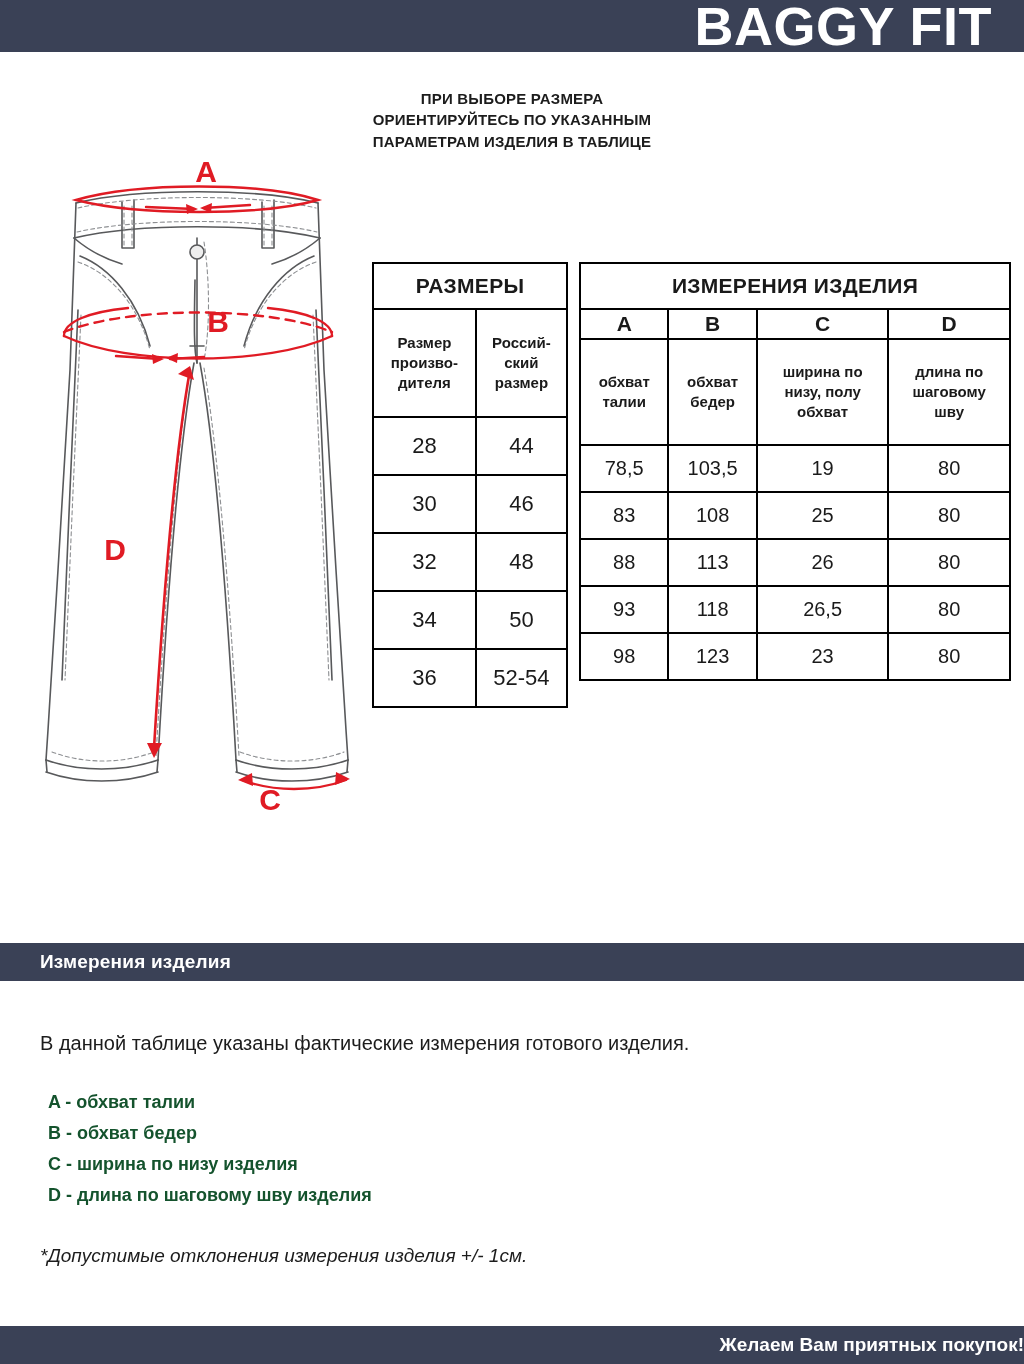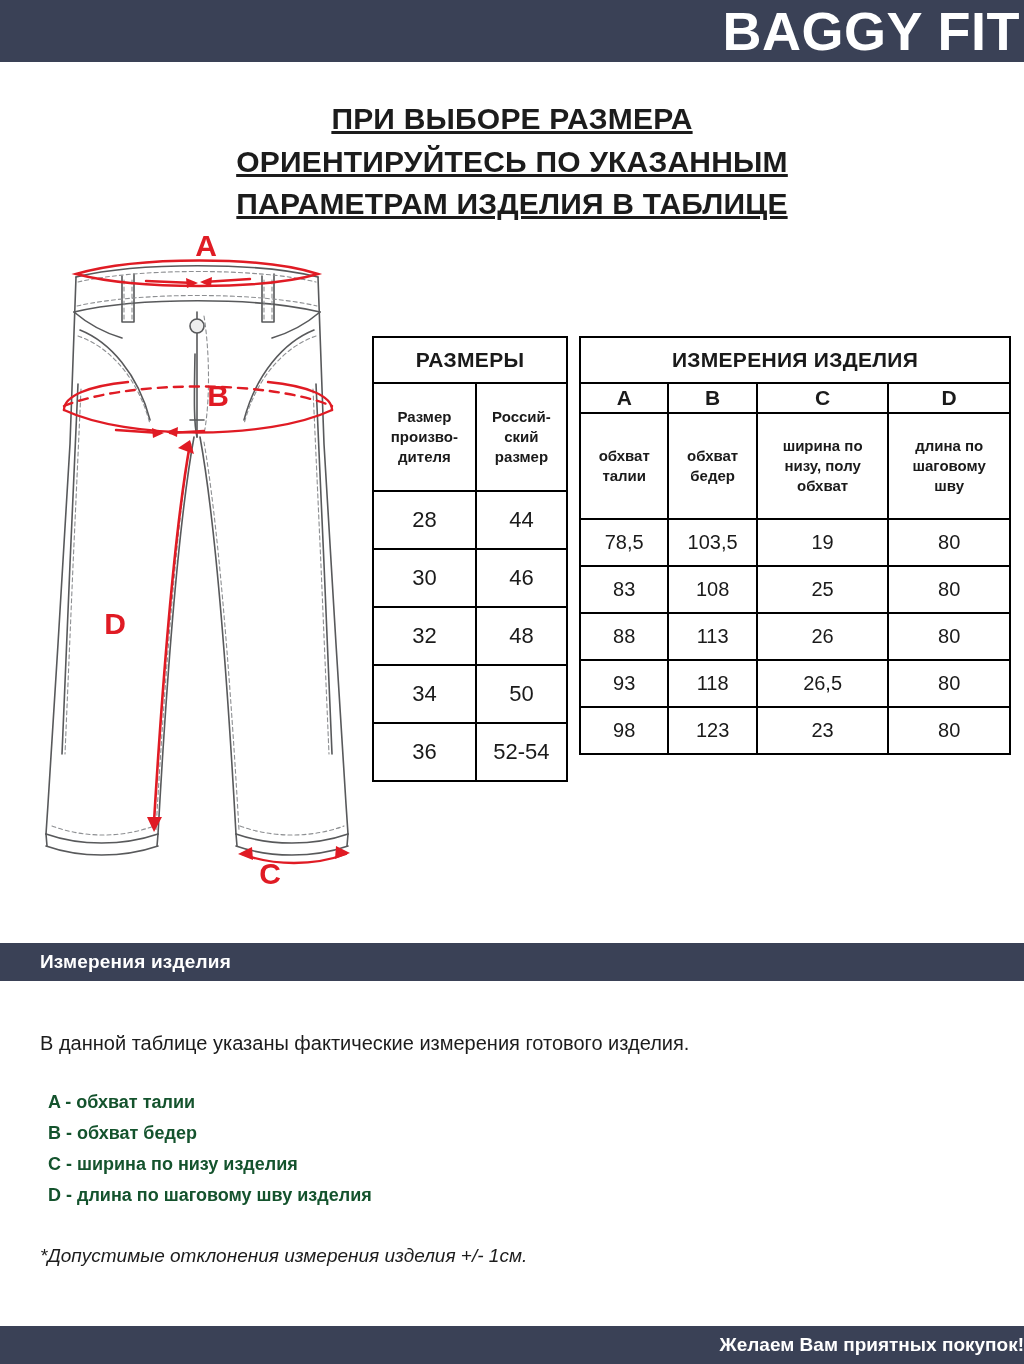--- a/index.html
+++ b/index.html
@@ -10,46 +10,45 @@
     background: #ffffff;
     font-family: "Liberation Sans", sans-serif;
     color: #1a1a1a;
     overflow: hidden;
     position: relative;
   }
 
   
   .header-bar {
     width: 1024px;
-    height: 62px;
+    height: 52px;
     background: #3a4156;
     display: flex;
     align-items: center;
     justify-content: flex-end;
-    padding-right: 4px;
+    padding-right: 32px;
   }
   .header-title {
     color: #ffffff;
     font-size: 54px;
     font-weight: bold;
     letter-spacing: 0.5px;
     line-height: 1;
     font-family: "Liberation Sans", sans-serif;
   }
 
   
   .instruction {
     margin-top: 36px;
     text-align: center;
     font-weight: bold;
-    font-size: 30px;
+    font-size: 15px;
     line-height: 1.42;
     color: #1c1c1c;
     letter-spacing: 0.2px;
-    text-decoration: underline;
   }
   .instruction div { white-space: nowrap; }
 
   
   .middle {
     position: relative;
     height: 660px;
     margin-top: 8px;
   }
 

